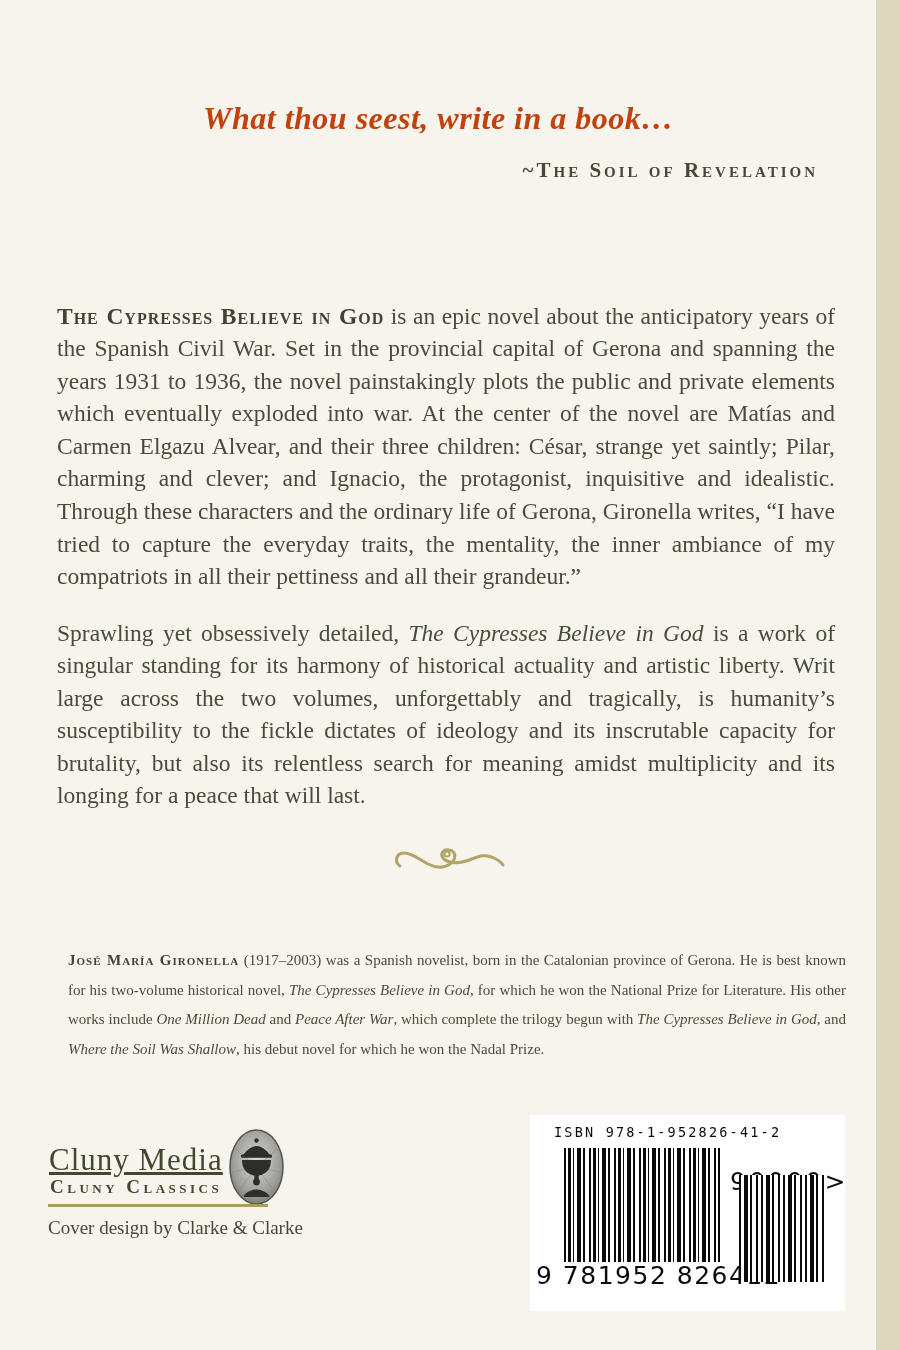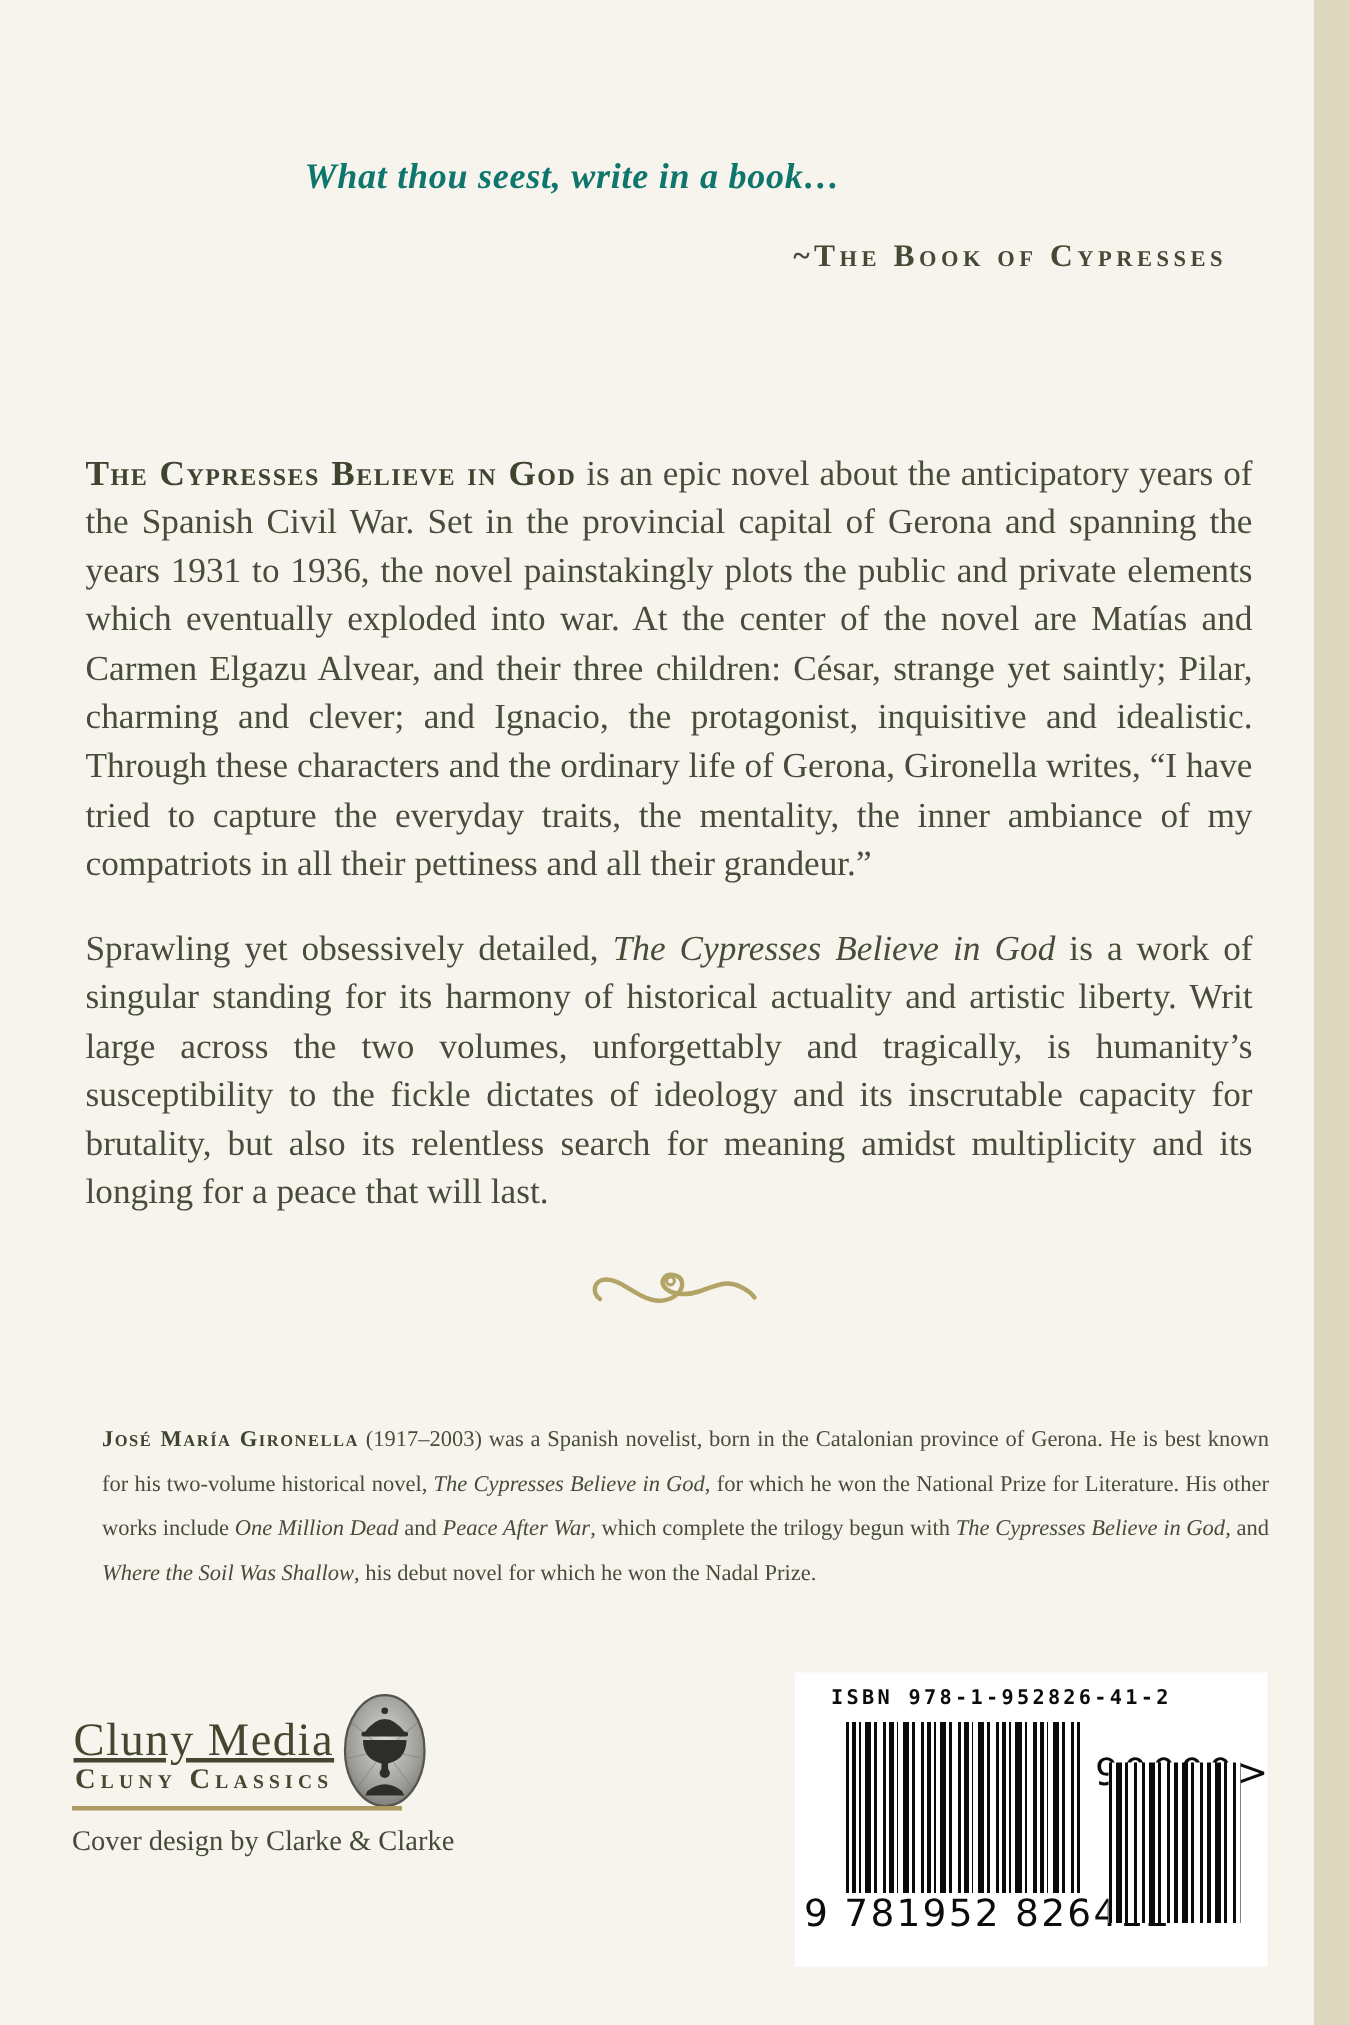--- a/index.html
+++ b/index.html
@@ -13,22 +13,22 @@
   }
   .cover{position:absolute;inset:0;width:900px;height:1350px;}
   .edge-strip{
     position:absolute;top:0;right:0;width:24px;height:1350px;
     background:#ded8c0;
   }
 
   
   .quote{
     position:absolute;left:203px;top:98px;width:620px;
-    font-style:italic;font-weight:600;font-size:24px;line-height:40px;
-    color:#0f766e;letter-spacing:.5px;
+    font-style:italic;font-weight:600;font-size:32px;line-height:40px;
+    color:#c2410c;letter-spacing:.5px;
   }
   .attribution{
     position:absolute;right:82px;top:158px;
     font-variant:small-caps;font-weight:700;font-size:21px;
     letter-spacing:3px;color:#454936;
   }
 
   
   .para{
     position:absolute;left:57px;width:778px;
@@ -74,21 +74,21 @@
   }
 
   
   .barcode-box{
     position:absolute;left:530px;top:1115px;width:315px;height:196px;
     background:#ffffff;
   }
   .isbn-label{
     position:absolute;left:24px;top:9px;
     font-family:"DejaVu Sans Mono", monospace;
-    font-size:13.5px;letter-spacing:2.2px;color:#0c0c0c;font-weight:700;
+    font-size:13.5px;letter-spacing:2.2px;color:#0c0c0c;font-weight:400;
   }
   .ean-bars{
     position:absolute;left:34px;top:33px;width:156px;height:114px;
     background:repeating-linear-gradient(90deg,
       #0b0b0b 0 2px,#fff 2px 4px,#0b0b0b 4px 7px,#fff 7px 9px,
       #0b0b0b 9px 10px,#fff 10px 13px,#0b0b0b 13px 17px,#fff 17px 19px,
       #0b0b0b 19px 21px,#fff 21px 25px);
   }
   .ean-digits{
     position:absolute;left:6px;top:146px;
@@ -108,21 +108,21 @@
   }
 </style>
 </head>
 <body>
 
 <div class="cover">
 
   <div class="edge-strip"></div>
 
   <div class="quote">What thou seest, write in a book…</div>
-  <div class="attribution">~The Book of Cypresses</div>
+  <div class="attribution">~The Soil of Revelation</div>
 
   <p class="para para1"><span class="seg-lead">The Cypresses Believe in God</span><span class="seg-n"> is an epic novel about the anticipatory years of the Spanish Civil War. Set in the provincial capital of Gerona and spanning the years 1931 to 1936, the novel painstakingly plots the public and private elements which eventually exploded into war. At the center of the novel are Matías and Carmen Elgazu Alvear, and their three children: César, strange yet saintly; Pilar, charming and clever; and Ignacio, the protagonist, inquisitive and idealistic. Through these characters and the ordinary life of Gerona, Gironella writes, “I have tried to capture the everyday traits, the mentality, the inner ambiance of my compatriots in all their pettiness and all their grandeur.”</span></p>
   <p class="para para2"><span class="seg-n">Sprawling yet obsessively detailed, </span><span class="seg-i">The Cypresses Believe in God</span><span class="seg-n"> is a work of singular standing for its harmony of historical actuality and artistic liberty. Writ large across the two volumes, unforgettably and tragically, is humanity’s susceptibility to the fickle dictates of ideology and its inscrutable capacity for brutality, but also its relentless search for meaning amidst multiplicity and its longing for a peace that will last.</span></p>
 
   <svg class="ornament" viewBox="0 0 120 40">
     <path d="M10,27 C4,23 6,14 14,14 C22,14 28,20 38,25 C46,29 54,29 60,25 C67,20 66,12 59,11 C53,10 50,15 53,19 C57,24 67,25 76,22 C88,18 94,14 104,19 C108,21 111,23 113,26" fill="none" stroke="#b2a366" stroke-width="3" stroke-linecap="round"></path>
     <circle cx="57" cy="15" r="2.6" fill="none" stroke="#b2a366" stroke-width="2"></circle>
   </svg>
 
   <p class="bio"><span class="seg-lead">José María Gironella</span><span class="seg-n"> (1917–2003) was a Spanish novelist, born in the Catalonian province of Gerona. He is best known for his two-volume historical novel, </span><span class="seg-i">The Cypresses Believe in God</span><span class="seg-n">, for which he won the National Prize for Literature. His other works include </span><span class="seg-i">One Million Dead</span><span class="seg-n"> and </span><span class="seg-i">Peace After War</span><span class="seg-n">, which complete the trilogy begun with </span><span class="seg-i">The Cypresses Believe in God</span><span class="seg-n">, and </span><span class="seg-i">Where the Soil Was Shallow</span><span class="seg-n">, his debut novel for which he won the Nadal Prize.</span></p>

